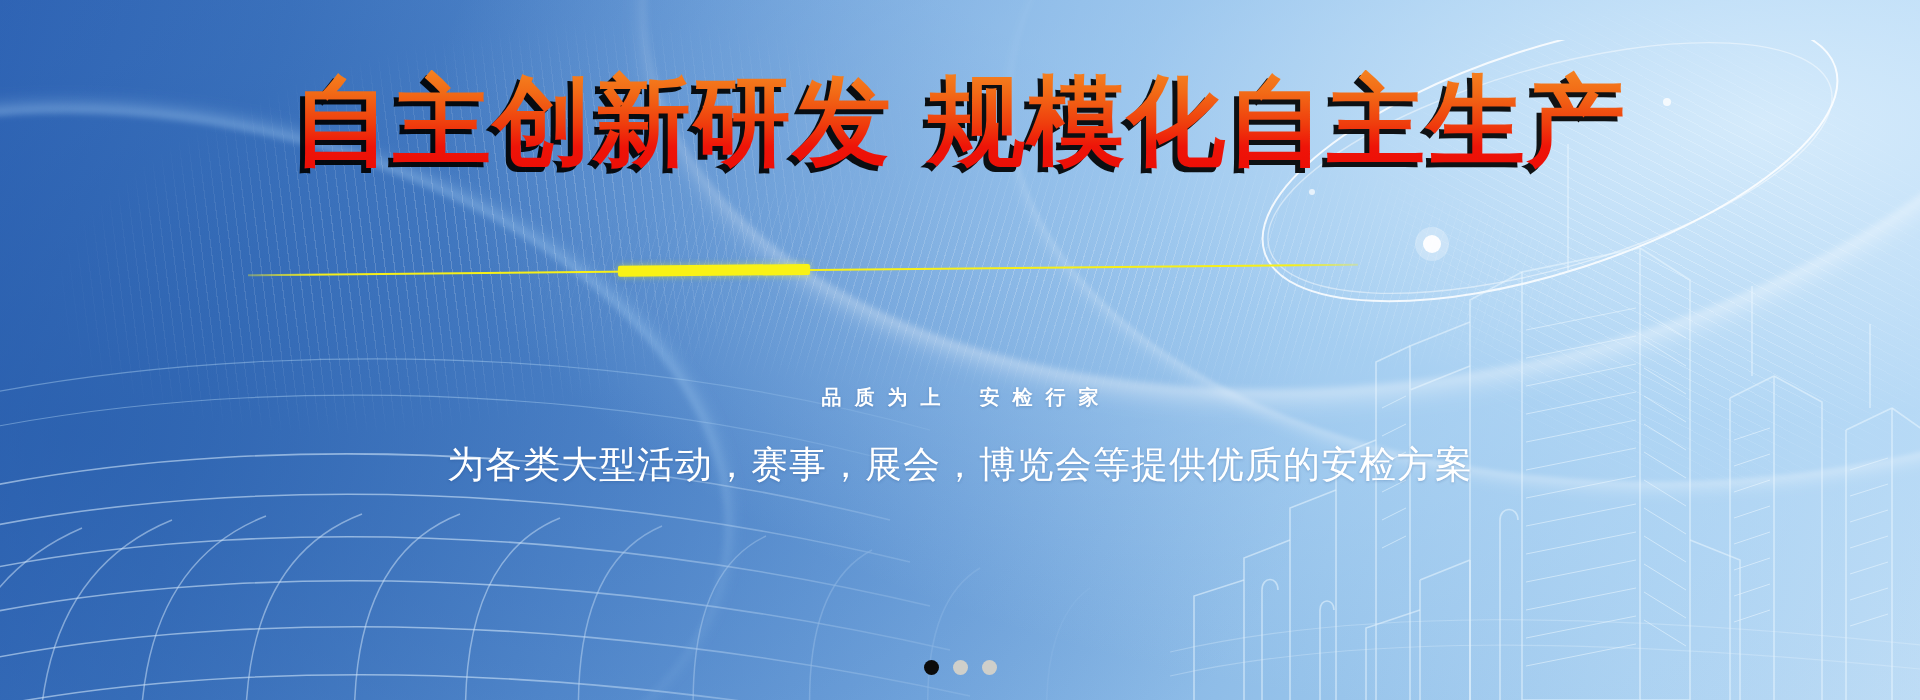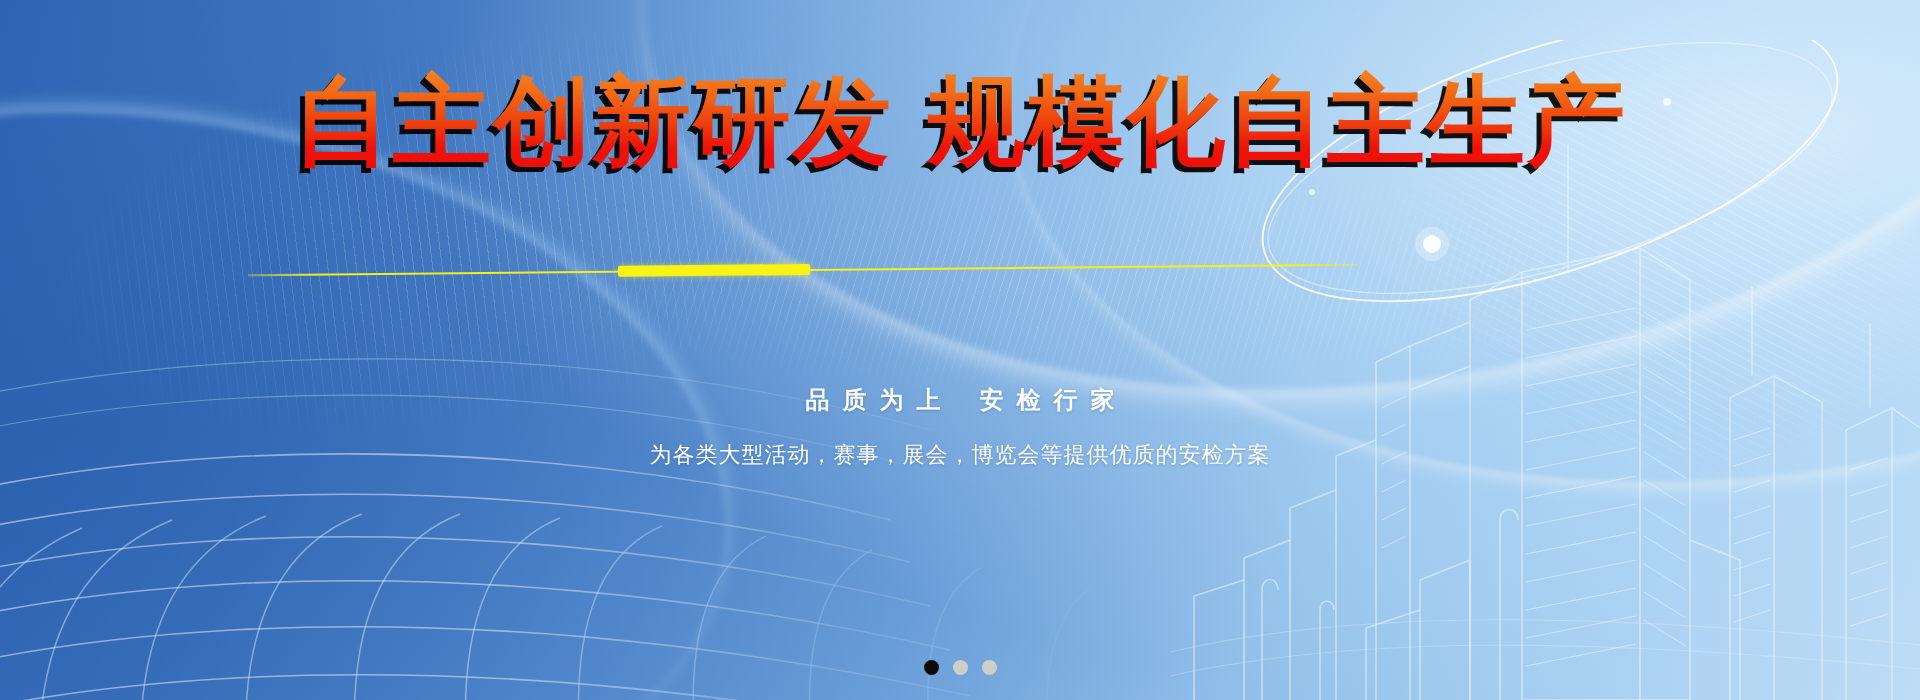--- a/index.html
+++ b/index.html
@@ -112,35 +112,35 @@
   #divider .thick {
     position:absolute; left:370px; top:2px; width:192px; height:11px;
     background:#f9f215; border-radius:2px;
     box-shadow:0 0 6px rgba(250,244,40,0.5);
   }
 
   
   #subtitle-1 {
     position:absolute; left:0; right:0; top:384px;
     text-align:center;
-    font-size:24px;
+    font-size:20px;
     font-weight:bold;
     color:#ffffff;
     letter-spacing:13px;
     text-indent:13px;
     font-family:"Liberation Sans","DejaVu Sans",sans-serif;
     text-shadow:0 1px 3px rgba(20,60,120,0.28);
     white-space:nowrap;
   }
   #subtitle-1 .sep { display:inline-block; width:26px; }
 
   #subtitle-2 {
     position:absolute; left:0; right:0; top:440px;
     text-align:center;
-    font-size:22px;
+    font-size:37px;
     font-weight:normal;
     color:#ffffff;
     letter-spacing:1px;
     font-family:"Liberation Sans","DejaVu Sans",sans-serif;
     text-shadow:0 1px 3px rgba(20,60,120,0.25);
     white-space:nowrap;
   }
 
   
   #carousel-dots {

